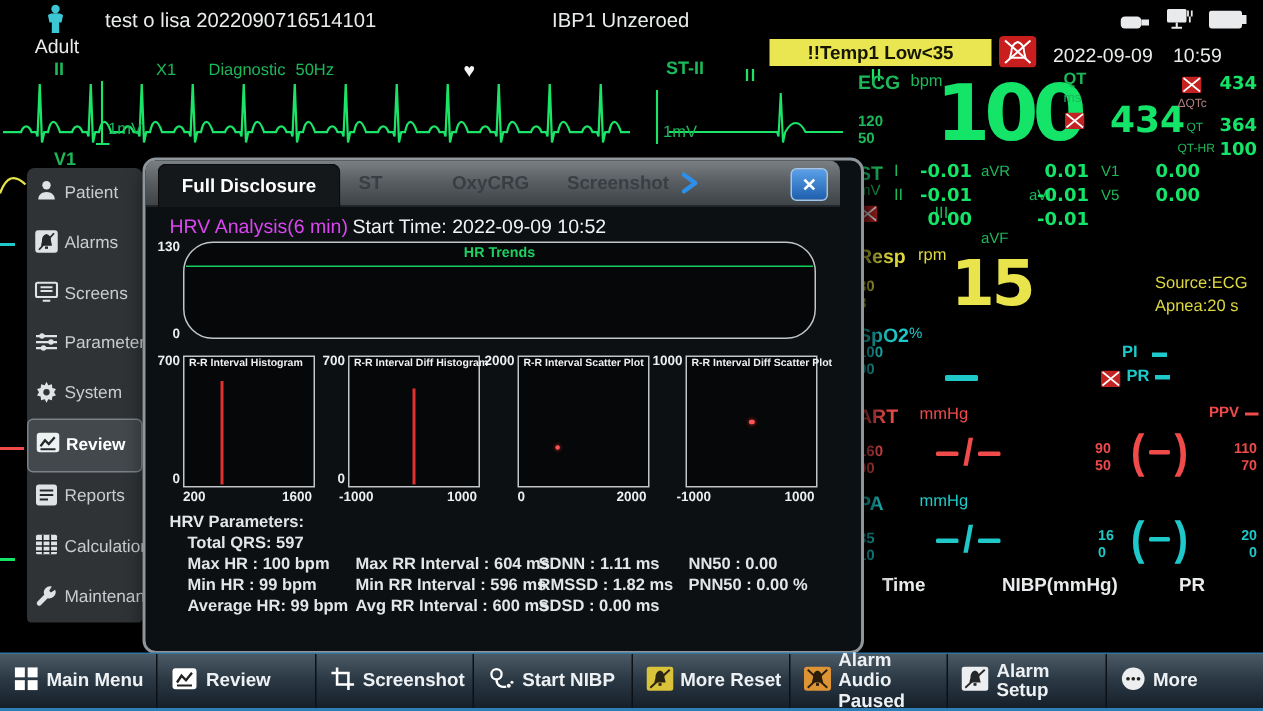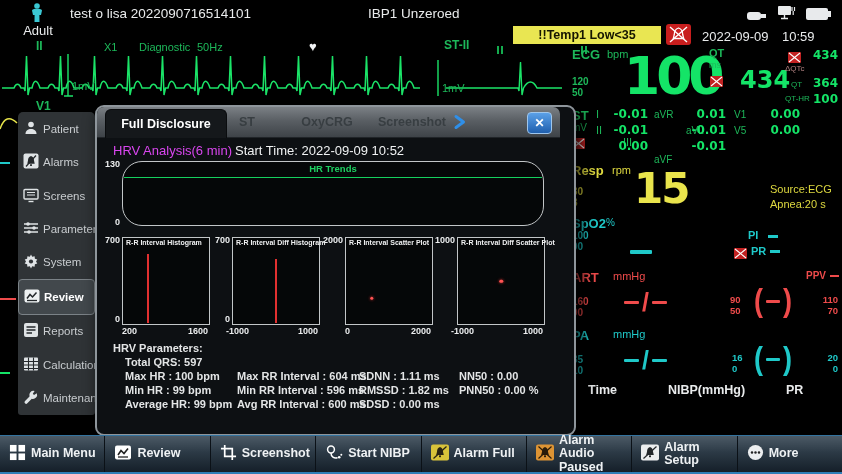--- a/index.html
+++ b/index.html
@@ -445,21 +445,21 @@
           </svg></span>
       <span>Start NIBP</span>
     </div>
     <div class="bb-btn">
       <span><svg width="18" height="17" viewBox="0 0 18 17">
             <rect y="0.5" width="18" height="16" rx="2" fill="#d9c33a"></rect>
             <path d="M9 3 C6.8 3.6 6 5.5 6 7.8 L5.2 11 H12.8 L12 7.8 C12 5.5 11.2 3.6 9 3 Z" fill="#2a2414"></path>
             <rect x="8" y="11.4" width="2" height="1.8" fill="#2a2414"></rect>
             <path d="M2.5 14.5 L15.5 2.5" stroke="#2a2414" stroke-width="1.3"></path>
           </svg></span>
-      <span>Alarm Full</span>
+      <span>More Reset</span>
     </div>
     <div class="bb-btn">
       <span><svg width="18" height="17" viewBox="0 0 18 17">
             <rect y="0.5" width="18" height="16" rx="2" fill="#dd9434"></rect>
             <path d="M9 3 C6.8 3.6 6 5.5 6 7.8 L5.2 11 H12.8 L12 7.8 C12 5.5 11.2 3.6 9 3 Z" fill="#2a1c0a"></path>
             <rect x="8" y="11.4" width="2" height="1.8" fill="#2a1c0a"></rect>
             <path d="M2.5 14.5 L15.5 2.5 M2.5 2.5 L15.5 14.5" stroke="#2a1c0a" stroke-width="1.2"></path>
           </svg></span>
       <span style="max-width:70px;">Alarm Audio Paused</span>
     </div>

